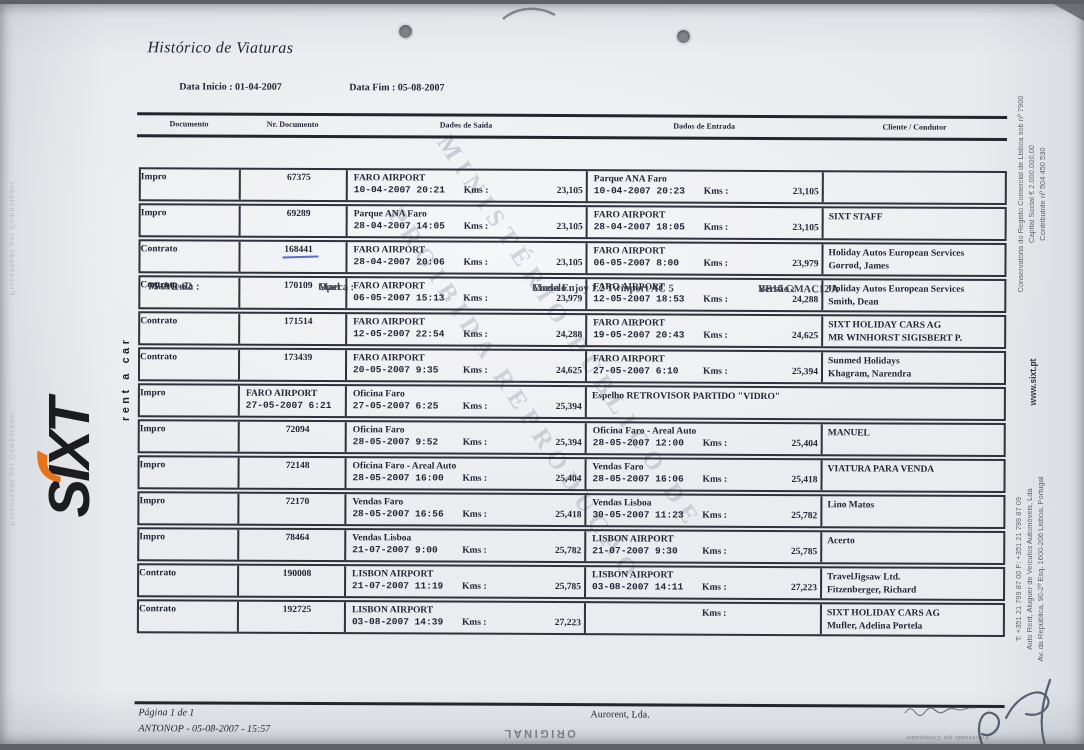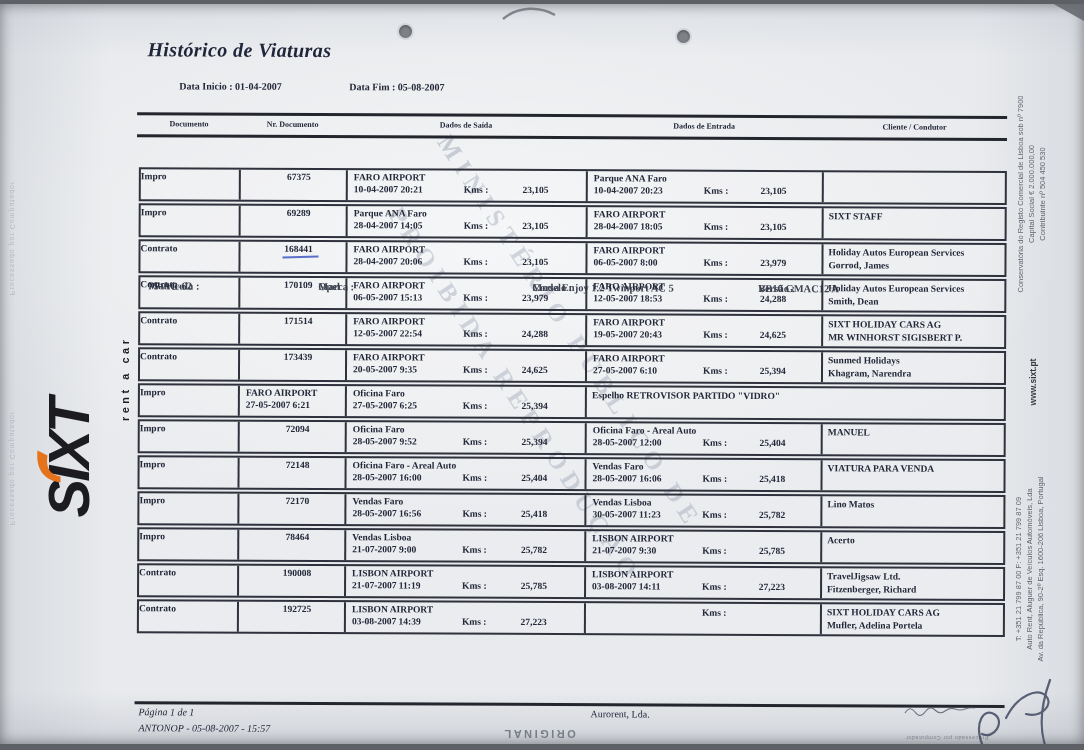--- a/index.html
+++ b/index.html
@@ -12,44 +12,44 @@
       linear-gradient(90deg, rgba(176,182,192,.30), rgba(176,182,192,0) 10%, rgba(176,182,192,0) 90%, rgba(176,182,192,.28)),
       linear-gradient(rgba(196,202,211,.35), rgba(196,202,211,0) 7%, rgba(196,202,211,0) 93%, rgba(170,175,185,.40));
     box-shadow:0 0 14px rgba(0,0,0,.45) inset;}
   .curl{position:absolute;right:-2px;top:-2px;width:0;height:0;border-top:20px solid #62656a;border-left:36px solid transparent;opacity:.85;}
   .printed{position:absolute;inset:0;transform:rotate(.25deg);}
   .hole{position:absolute;width:13px;height:13px;border-radius:50%;background:#7e8287;
     box-shadow:inset 0 1px 3px rgba(0,0,0,.4),0 0 0 2px rgba(205,210,216,.8);}
   .hole1{left:399px;top:21px;} .hole2{left:677px;top:26px;}
 
   
-  .title{position:absolute;left:146px;top:36px;font-size:20px;font-weight:700;font-style:italic;letter-spacing:.4px;color:#20263a;}
+  .title{position:absolute;left:146px;top:36px;font-size:16px;font-weight:400;font-style:italic;letter-spacing:.4px;color:#20263a;}
   .dateline span{position:absolute;top:78px;font-size:10px;font-weight:700;}
   .d1{left:178px;} .d2{left:348px;}
   .rule{position:absolute;left:136px;width:870px;height:3px;background:#24262e;}
   .rule1{top:110px;} .rule2{top:132px;} .rule3{top:699px;height:2.5px;}
   .colheads{position:absolute;left:138px;top:113px;width:868px;height:17px;display:grid;
     grid-template-columns:100px 107px 240px 236px 185px;align-items:center;font-size:8px;font-weight:700;}
   .colheads div{text-align:center;}
   .vehline span{position:absolute;top:139px;font-size:10.5px;font-weight:700;white-space:nowrap;}
   .v1{left:148px;} .v2{left:318px;} .v3{left:532px;} .v4{left:758px;}
 
   
   .tbl{position:absolute;left:138px;top:165px;width:868px;}
   .trow{display:grid;grid-template-columns:100px 107px 240px 236px 185px;height:30px;
     border:2px solid #2f323c;margin-bottom:2px;font-size:9.5px;font-weight:700;background:rgba(255,255,255,.12);}
   .c{border-right:2px solid #2f323c;position:relative;overflow:hidden;}
   .c:last-child{border-right:none;}
   .c1{text-align:left;padding-top:2px;}
   .c2{padding:2px 0 0 11px;text-align:center;}
   .c3,.c4{padding:2px 0 0 6px;}
   .l2{display:flex;align-items:baseline;margin-top:2px;}
-  .dt{flex:0 0 110px;white-space:nowrap;}
+  .dt{flex:0 0 110px;white-space:nowrap;font-family:Liberation Mono, monospace;}
   .kml{flex:0 0 auto;font-weight:700;}
-  .kmv{flex:1;text-align:center;padding-right:3px;}
+  .kmv{flex:1;text-align:right;padding-right:3px;}
   .c5{padding:2px 0 0 5px;}
   .c5 div{line-height:13px;white-space:nowrap;}
   .place{white-space:nowrap;}
   .pen-underline{position:relative;display:inline-block;}
   .pen-underline::after{content:'';position:absolute;left:-2px;right:-5px;bottom:-4px;border-bottom:2px solid #3f57c4;transform:rotate(-2deg);opacity:.85;}
 
   
   .ftext{position:absolute;font-size:10px;font-weight:400;}
   .fpage{left:140px;top:704px;font-style:italic;}
   .frun{left:140px;top:720px;font-style:italic;}

